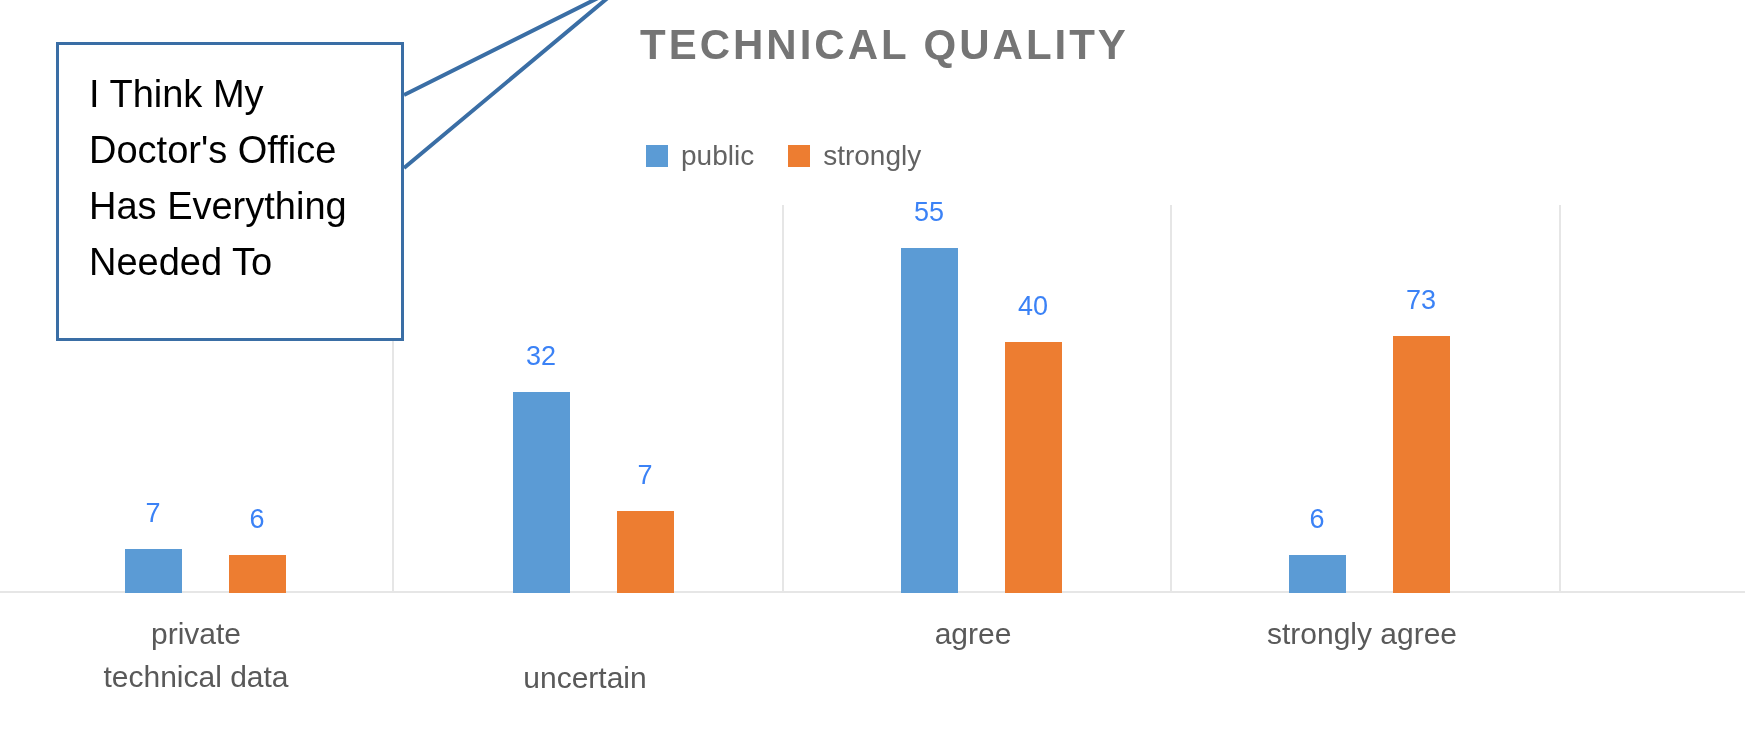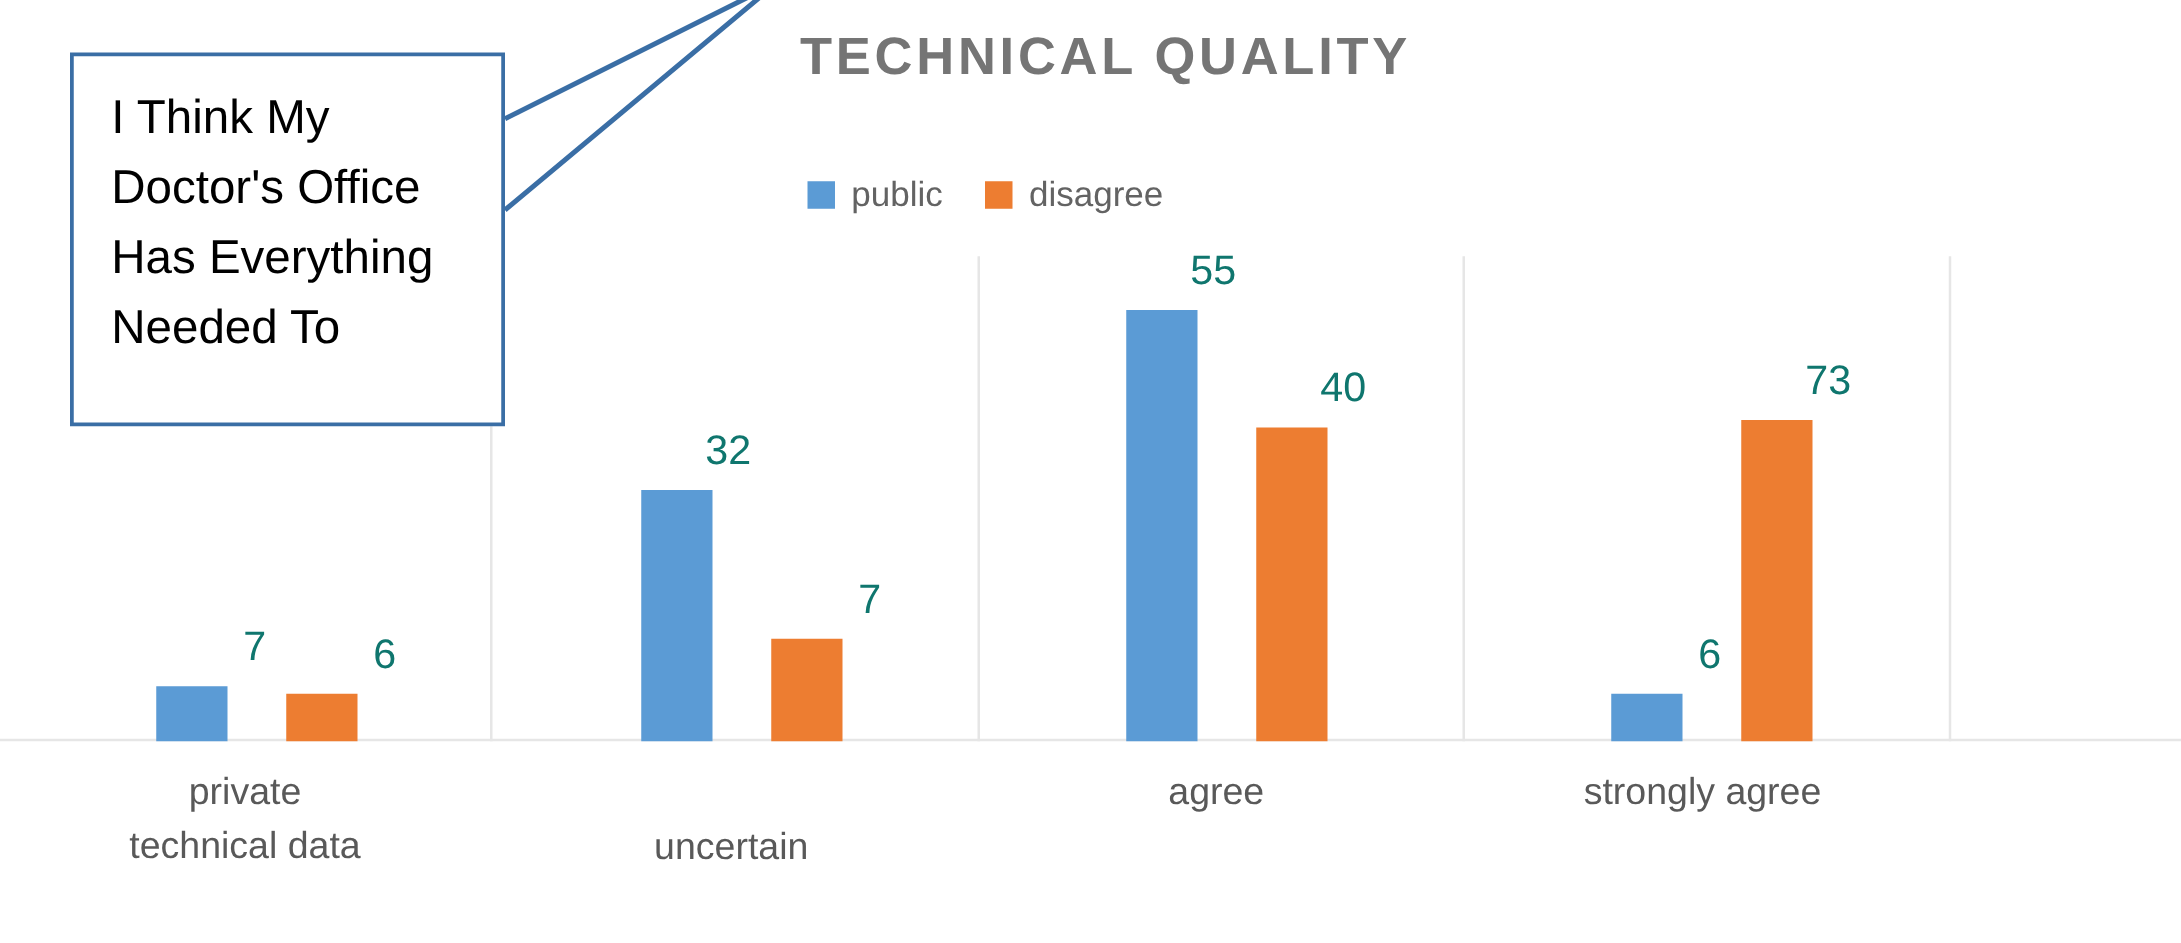--- a/index.html
+++ b/index.html
@@ -94,23 +94,23 @@
     position: absolute;
     bottom: 0;
     width: 57px;
   }
   .bar.public  { background: #5B9BD5; }
   .bar.private { background: #ED7D31; }
 
   .bar-label {
     position: absolute;
     width: 120px;
-    text-align: right;
-    font-size: 33px;
-    color: #0f766e;
+    text-align: center;
+    font-size: 27px;
+    color: #3b82f6;
     line-height: 1;
   }
 
   
   .cat-labels {
     position: absolute;
     left: 0;
     top: 607px;
     width: 1745px;
     height: 147px;
@@ -162,21 +162,21 @@
 
   <div class="chart-title">TECHNICAL QUALITY</div>
 
   <div class="legend">
     <div class="legend-entry">
       <span class="legend-swatch" style="background:#5B9BD5"></span>
       <span class="legend-label">public</span>
     </div>
     <div class="legend-entry">
       <span class="legend-swatch" style="background:#ED7D31"></span>
-      <span class="legend-label">disagree</span>
+      <span class="legend-label">strongly</span>
     </div>
   </div>
 
   <div class="plot">
     <div class="baseline"></div>
     <div class="divider" style="left:392px;"></div>
     <div class="divider" style="left:782px;"></div>
     <div class="divider" style="left:1170px;"></div>
     <div class="divider" style="left:1559px;"></div>
 

